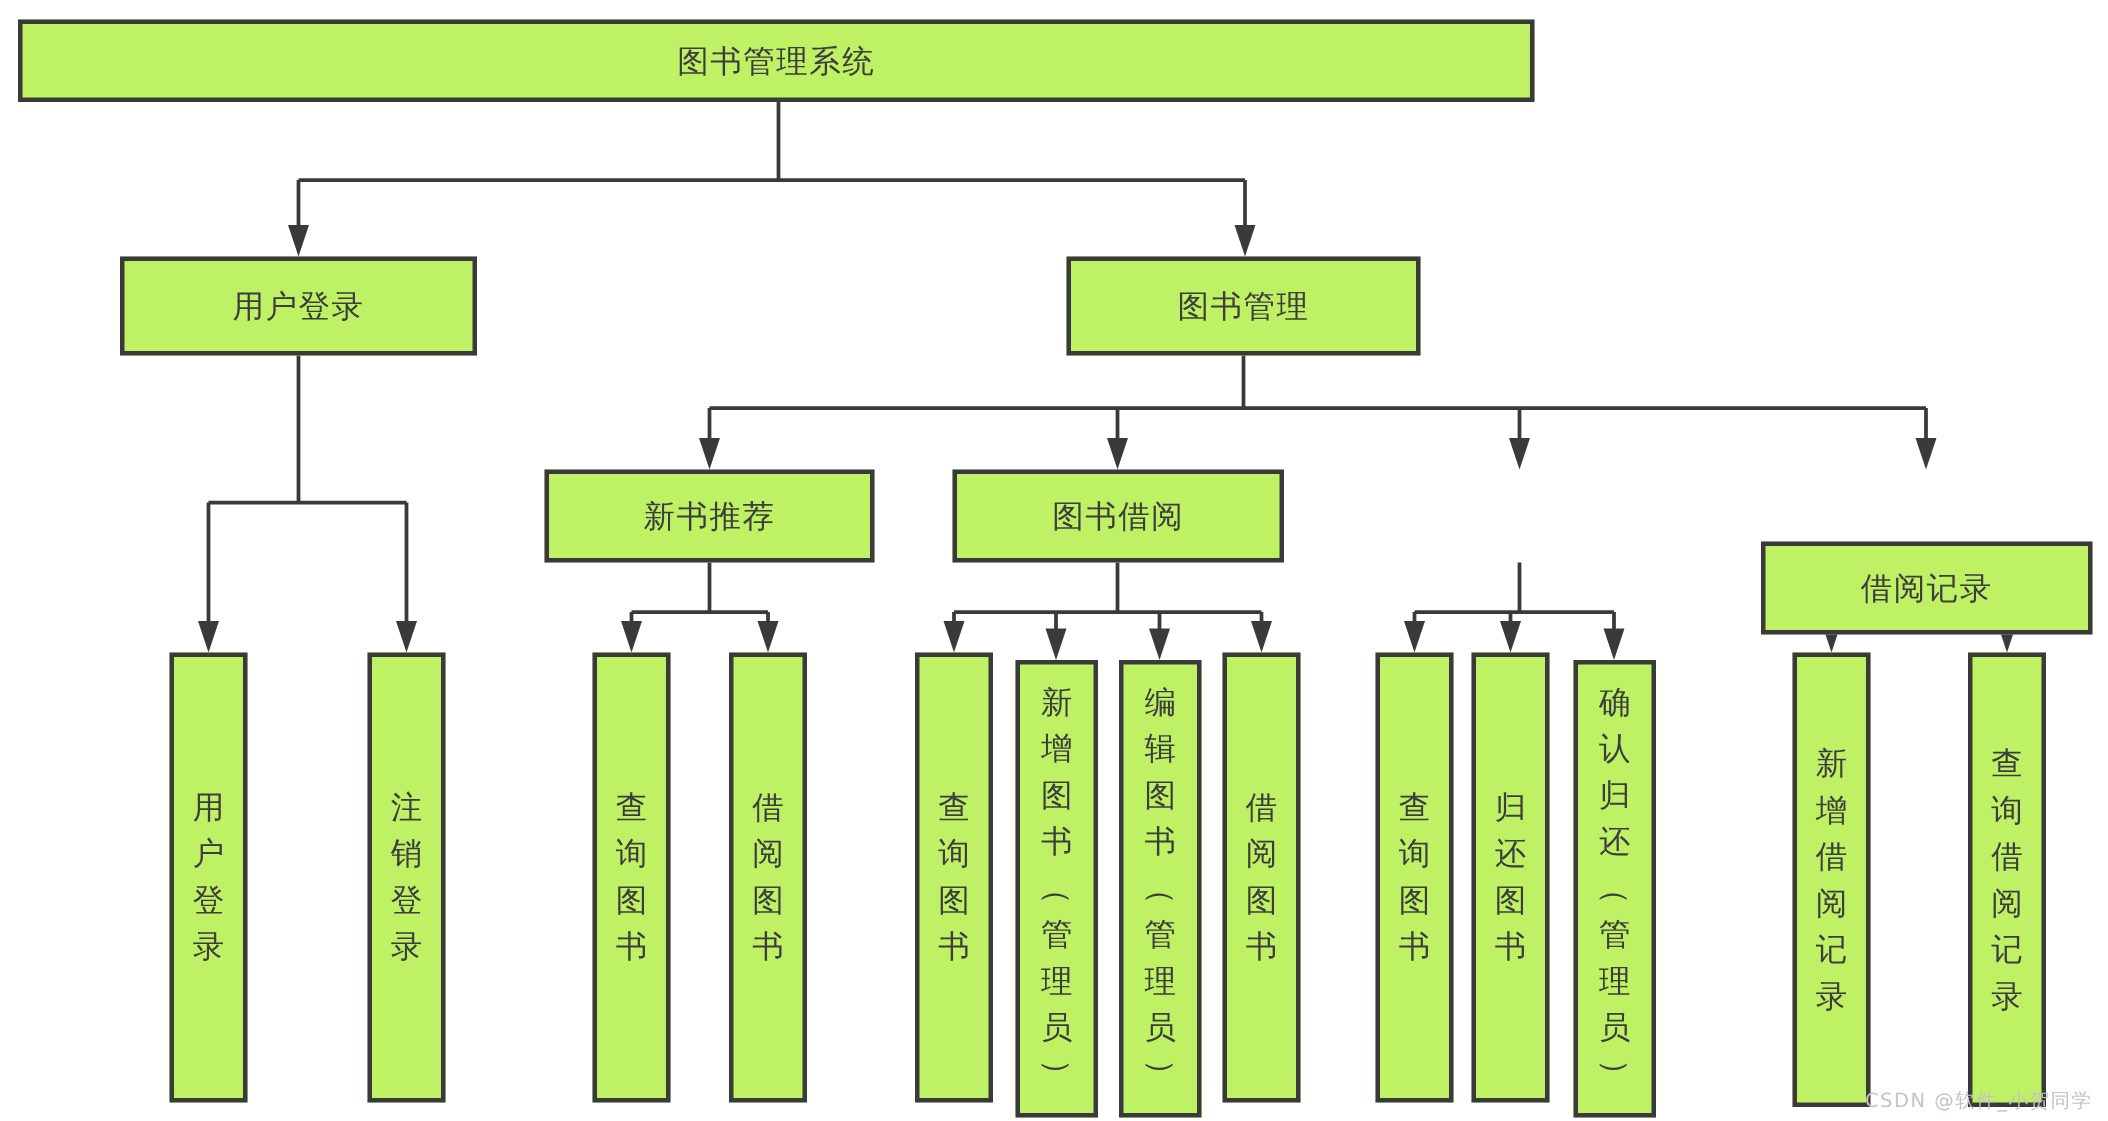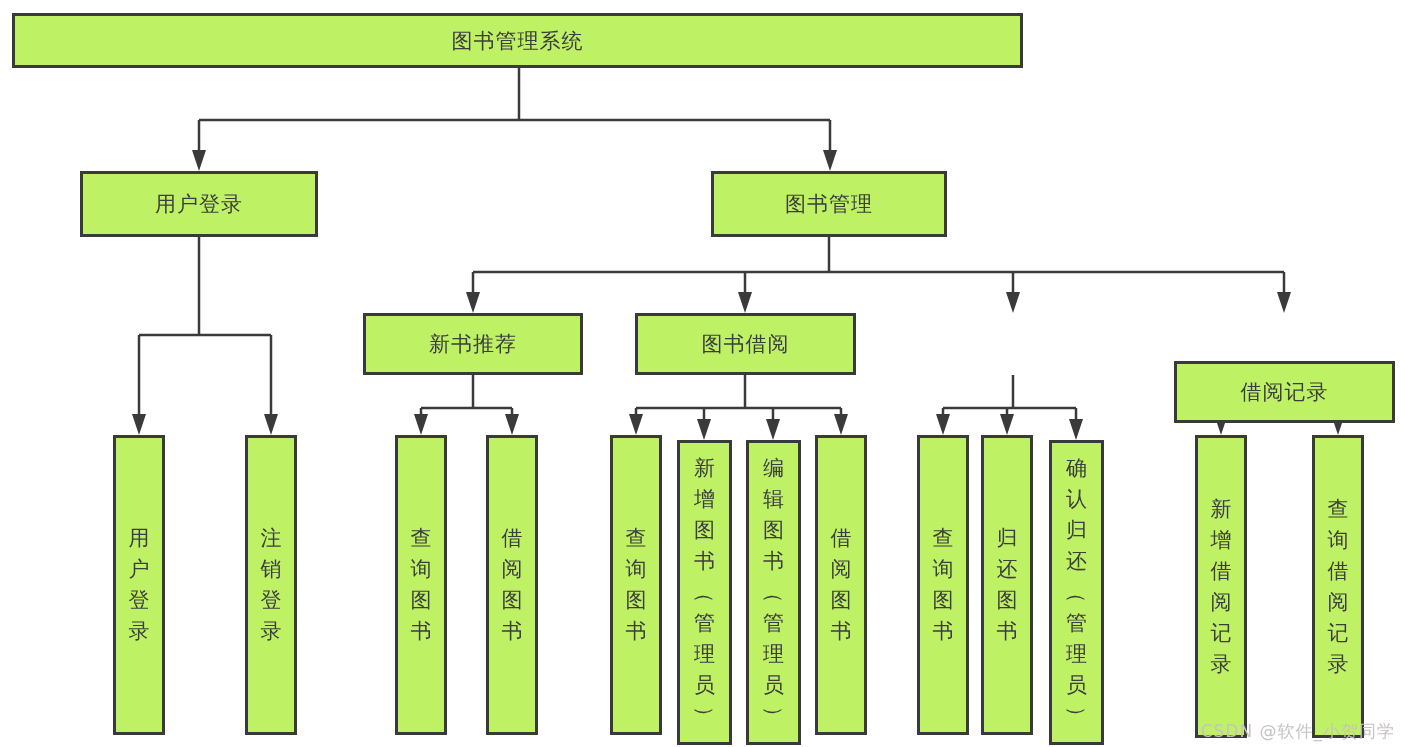--- a/index.html
+++ b/index.html
@@ -55,21 +55,21 @@
   #v-query3   { left: 917px;  top: 435px; width: 52px; height: 300px; }
   #v-return   { left: 981px;  top: 435px; width: 52px; height: 300px; }
   #v-confirm  { left: 1049px; top: 440px; width: 55px; height: 305px; }
   #v-addrec   { left: 1195px; top: 435px; width: 52px; height: 303px; }
   #v-queryrec { left: 1312px; top: 435px; width: 52px; height: 303px; }
 
   #watermark {
     position: absolute;
     right: 10px;
     bottom: 4px;
-    font-size: 17px;
+    font-size: 13px;
     letter-spacing: 1px;
     color: var(--wm, #c8c2c4);
     z-index: 5;
     white-space: nowrap;
   }
 </style>
 </head>
 <body>
 
 <div id="stage" style="--line: #3a3a3a; --text: #3d3d3d; --wm: #c8c2c4; --bg: #ffffff;">

